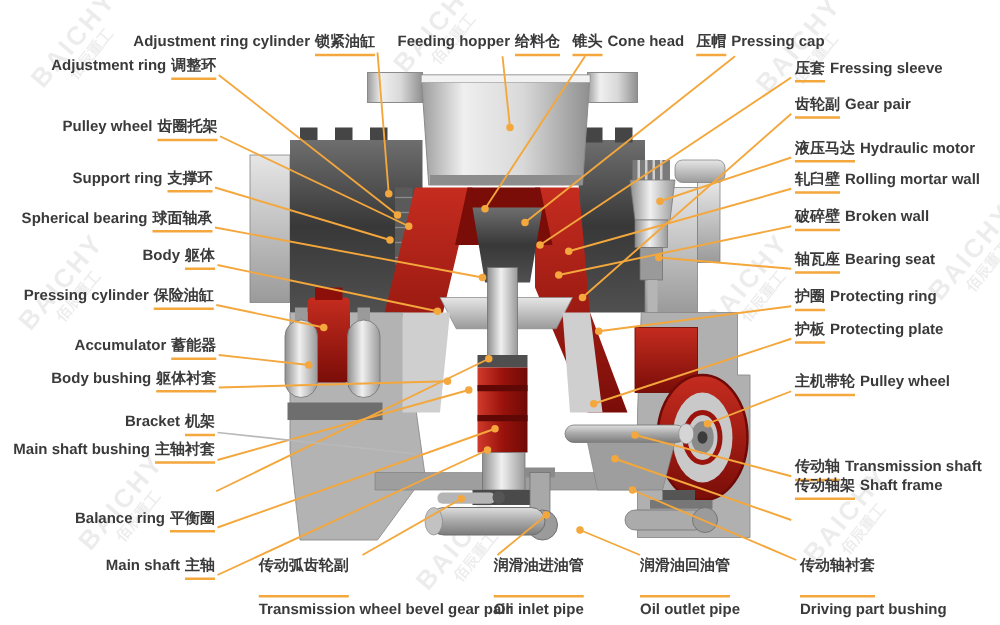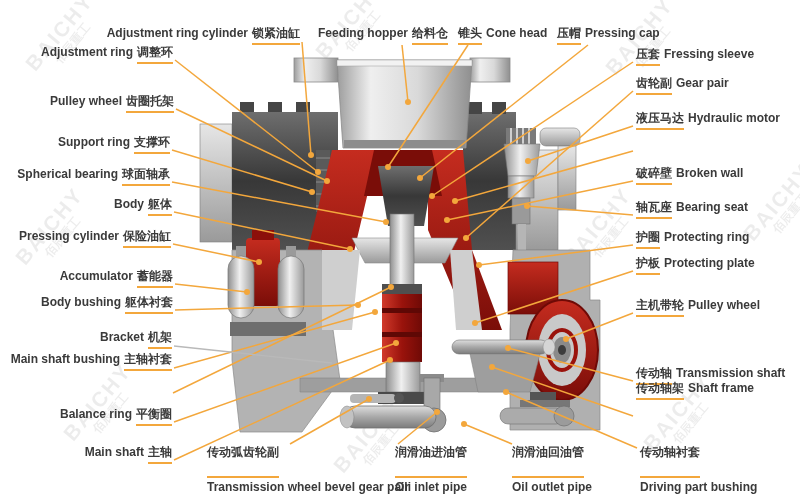--- a/index.html
+++ b/index.html
@@ -287,20 +287,21 @@
   <div class="lbl r" style="right:628px;top:406px"><span>Balance ring</span><span class="u gap">平衡圈</span></div>
   <div class="lbl r" style="right:628px;top:444px"><span>Main shaft</span><span class="u gap">主轴</span></div>
 
   <div class="lbl" style="left:318px;top:25px"><span>Feeding hopper</span><span class="u gap">给料仓</span></div>
   <div class="lbl" style="left:458px;top:25px"><span class="u">锥头</span><span class="gap">Cone head</span></div>
   <div class="lbl" style="left:557px;top:25px"><span class="u">压帽</span><span class="gap">Pressing cap</span></div>
 
   <div class="lbl" style="left:636px;top:46px"><span class="u">压套</span><span class="gap">Fressing sleeve</span></div>
   <div class="lbl" style="left:636px;top:75px"><span class="u">齿轮副</span><span class="gap">Gear pair</span></div>
   <div class="lbl" style="left:636px;top:110px"><span class="u">液压马达</span><span class="gap">Hydraulic motor</span></div>
+  <div class="lbl" style="left:636px;top:135px"><span class="u">轧臼壁</span><span class="gap">Rolling mortar wall</span></div>
   <div class="lbl" style="left:636px;top:165px"><span class="u">破碎壁</span><span class="gap">Broken wall</span></div>
   <div class="lbl" style="left:636px;top:199px"><span class="u">轴瓦座</span><span class="gap">Bearing seat</span></div>
   <div class="lbl" style="left:636px;top:229px"><span class="u">护圈</span><span class="gap">Protecting ring</span></div>
   <div class="lbl" style="left:636px;top:255px"><span class="u">护板</span><span class="gap">Protecting plate</span></div>
   <div class="lbl" style="left:636px;top:297px"><span class="u">主机带轮</span><span class="gap">Pulley wheel</span></div>
   <div class="lbl" style="left:636px;top:365px"><span class="u">传动轴</span><span class="gap">Transmission shaft</span></div>
   <div class="lbl" style="left:636px;top:380px"><span class="u">传动轴架</span><span class="gap">Shaft frame</span></div>
 
   <div class="lbl2" style="left:207px;top:443px">
     <div><span class="u">传动弧齿轮副</span></div>

